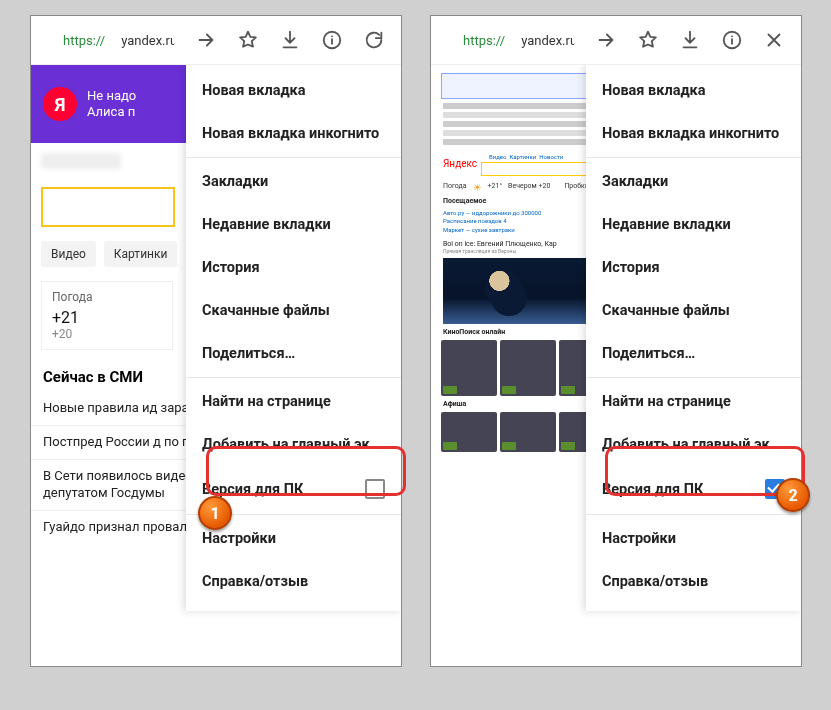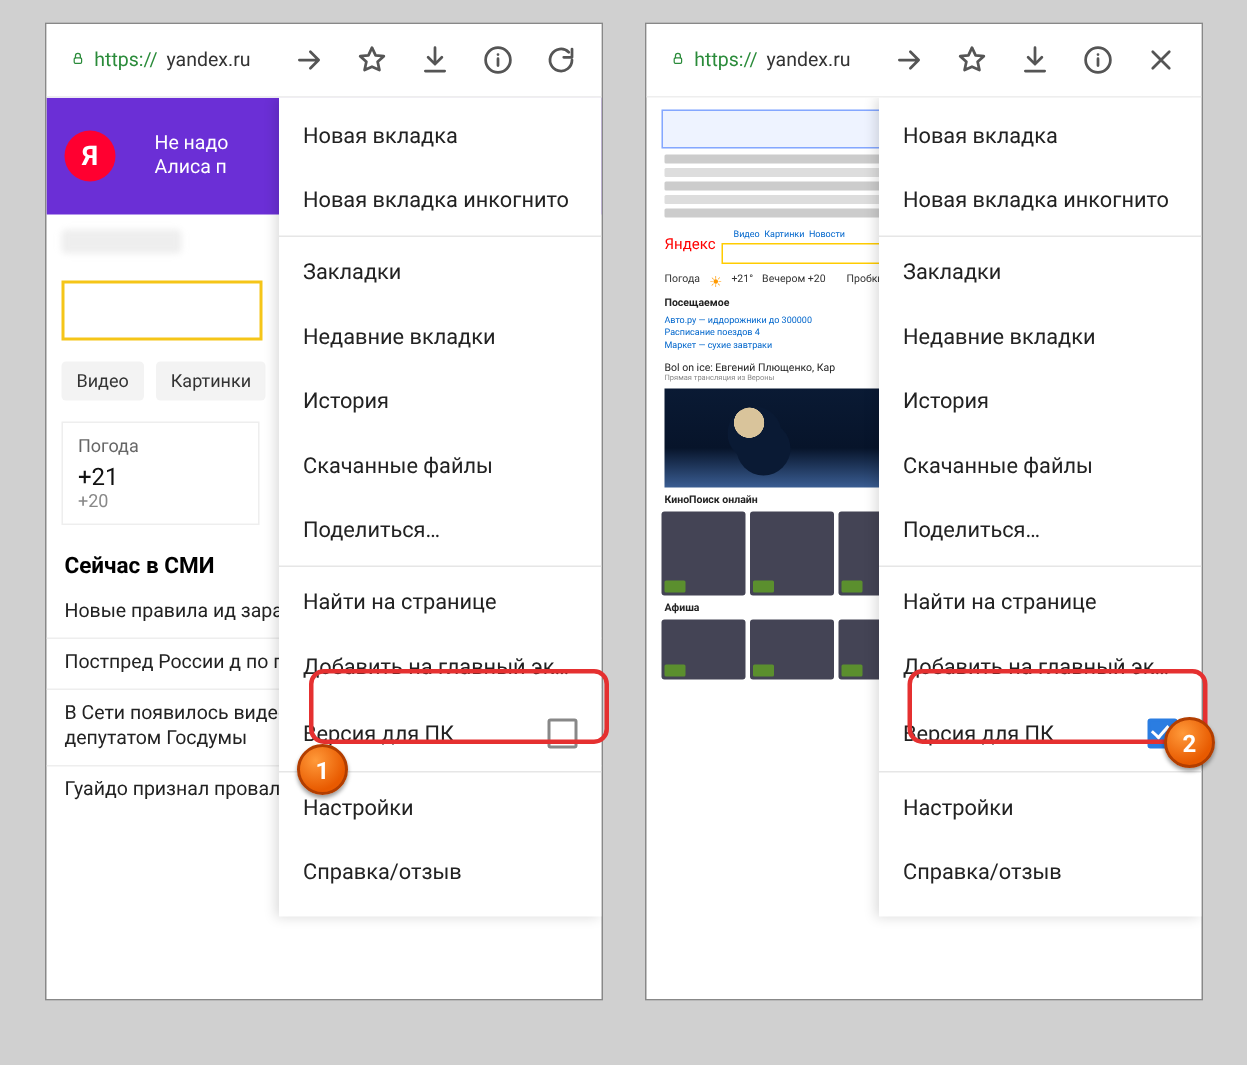--- a/index.html
+++ b/index.html
@@ -31,22 +31,22 @@
     align-items: center;
     padding: 0 8px;
     border-bottom: 1px solid #eee;
     background: #fff;
     position: relative;
     z-index: 10;
   }
   .url-box {
     flex: 0 0 120px;
     display: flex;
-    align-items: flex-start;
-    gap: 6px;
+    align-items: flex-end;
+    gap: 16px;
     font-size: 13px;
     color: #555;
     background: #fff;
     border-radius: 14px;
     padding: 4px 8px;
     overflow: hidden;
     white-space: nowrap;
   }
   .lock-icon {
     width: 12px; height: 12px;
@@ -89,21 +89,21 @@
     gap: 10px;
     font-size: 14px;
     height: 58px;
   }
   .promo-logo {
     width: 34px; height: 34px; border-radius: 50%;
     background: #ff0030;
     display: flex; align-items: center; justify-content: center;
     color: #fff; font-weight: bold; font-size: 18px;
   }
-  .promo-text { line-height: 1.2; font-size: 13px; margin-left: 16px; }
+  .promo-text { line-height: 1.2; font-size: 13px; }
   .blur-line {
     height: 16px; background: #eee; margin: 10px; border-radius: 3px;
     filter: blur(2px);
   }
   .search-area { padding: 8px 10px; }
   .search-input {
     width: 130px; height: 36px;
     border: 2px solid #f5c518;
     background: #fff;
   }
@@ -184,20 +184,21 @@
   
   .menu {
     position: absolute;
     top: 49px;
     right: 0;
     width: 215px;
     background: #fff;
     box-shadow: -2px 0 8px rgba(0,0,0,0.15);
     z-index: 5;
     padding: 4px 0 8px;
+    font-weight: bold;
   }
   .menu-item {
     padding: 13px 16px;
     font-size: 14.5px;
     color: #222;
     display: flex;
     align-items: center;
     justify-content: space-between;
     white-space: nowrap;
     overflow: hidden;

